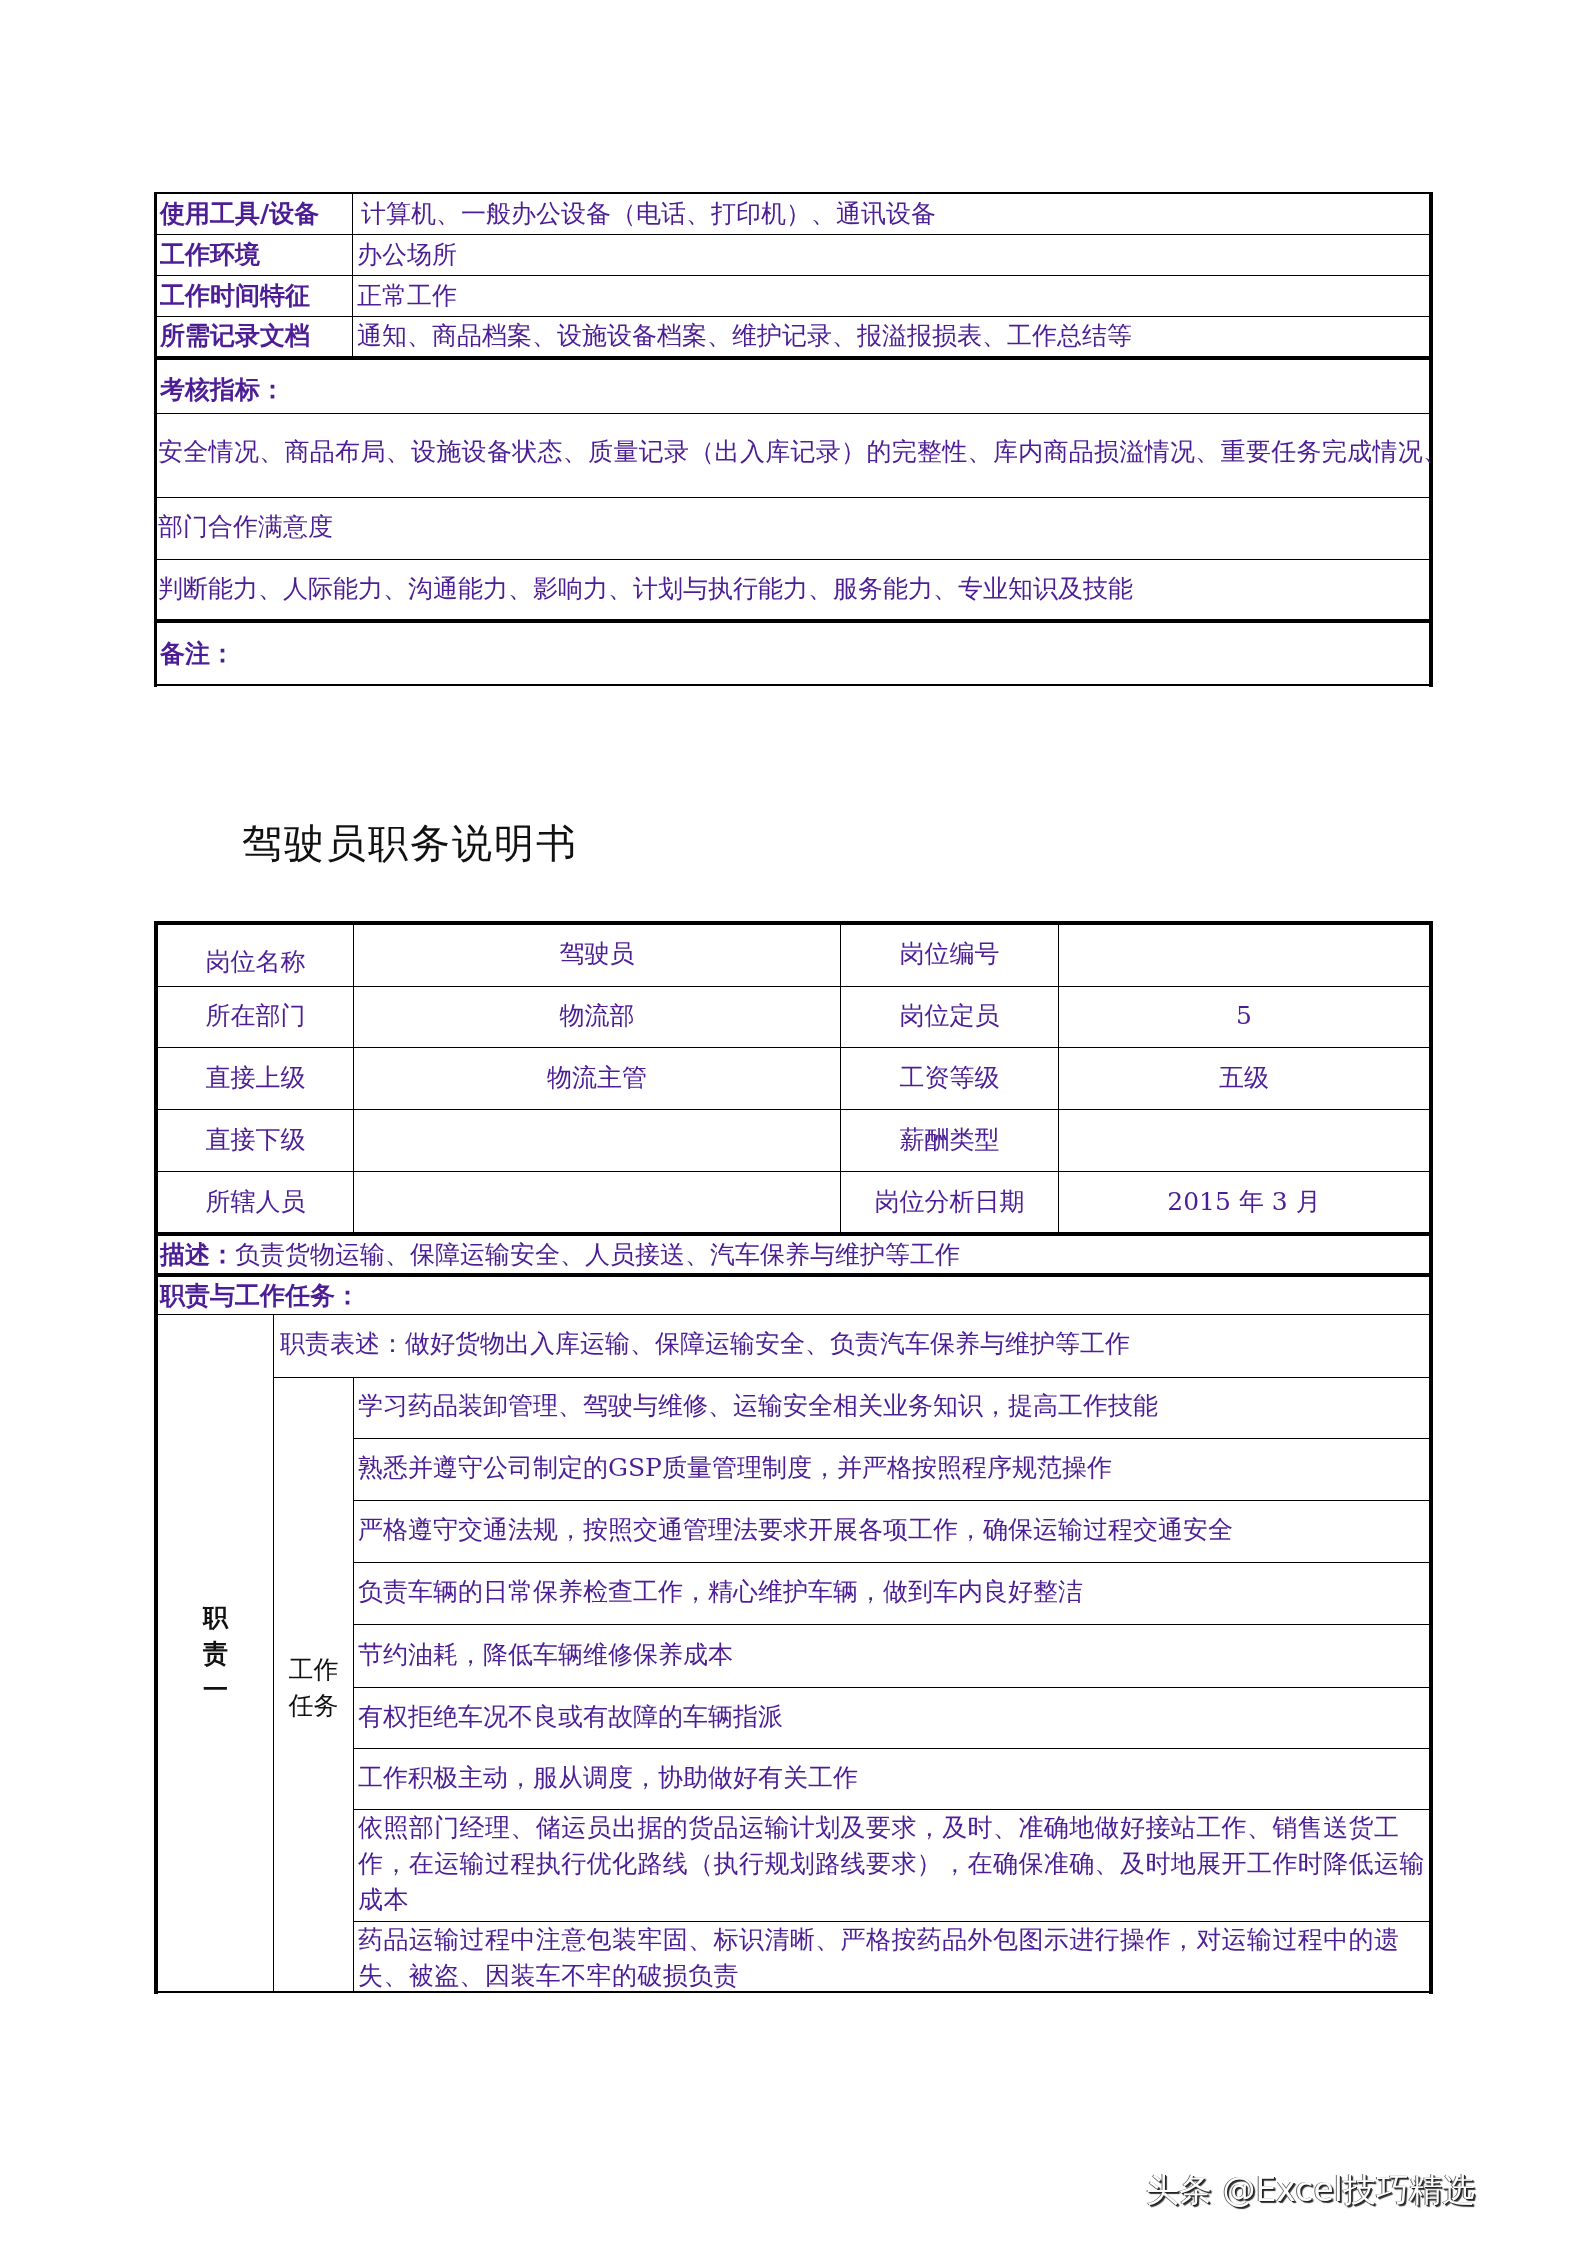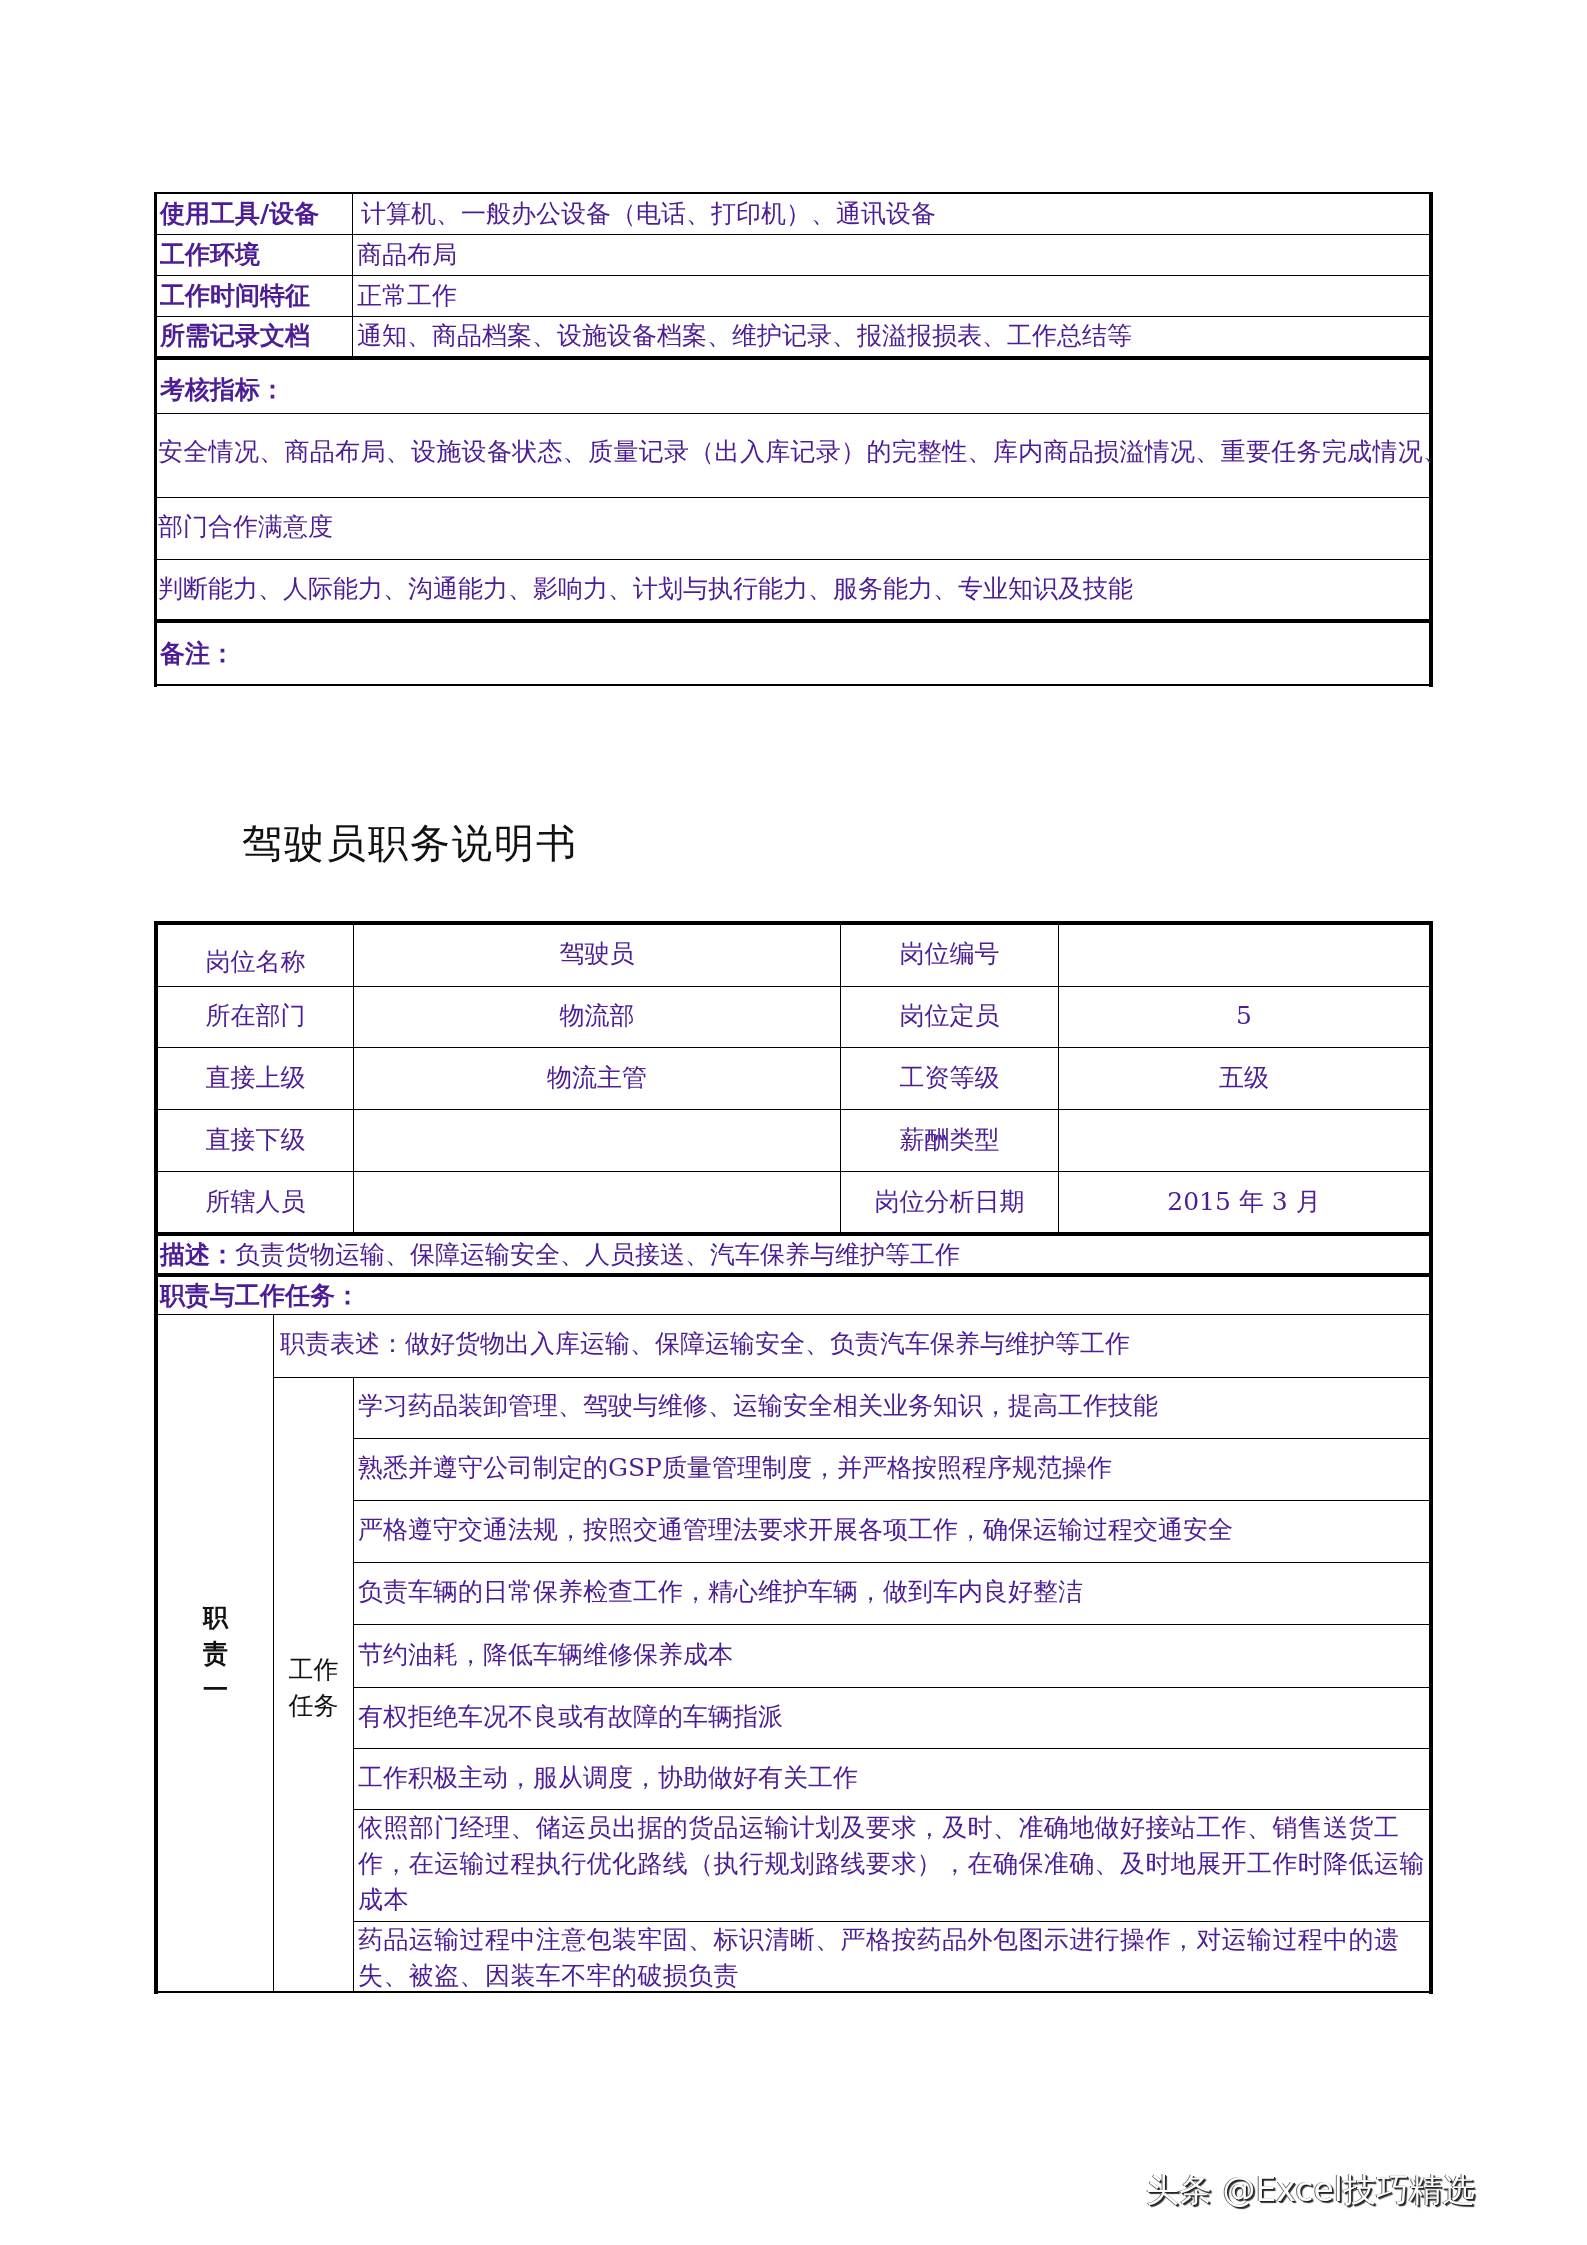--- a/index.html
+++ b/index.html
@@ -32,21 +32,21 @@
   <div class="hl" style="left:154px;top:413px;width:1279px;height:1px;"></div>
   <div class="hl" style="left:154px;top:497px;width:1279px;height:1px;"></div>
   <div class="hl" style="left:154px;top:559px;width:1279px;height:1px;"></div>
   <div class="hl" style="left:154px;top:619px;width:1279px;height:4px;"></div>
   <div class="hl" style="left:154px;top:684px;width:1279px;height:2px;"></div>
 
   <div class="txt bold" style="left:160px;top:199px;">使用工具/设备</div>
   <div class="txt" style="left:361px;top:199px;">计算机、一般办公设备（电话、打印机）、通讯设备</div>
 
   <div class="txt bold" style="left:160px;top:240px;">工作环境</div>
-  <div class="txt" style="left:357px;top:240px;">商品布局</div>
+  <div class="txt" style="left:357px;top:240px;">办公场所</div>
 
   <div class="txt bold" style="left:160px;top:281px;">工作时间特征</div>
   <div class="txt" style="left:357px;top:281px;">正常工作</div>
 
   <div class="txt bold" style="left:160px;top:321px;">所需记录文档</div>
   <div class="txt" style="left:357px;top:321px;">通知、商品档案、设施设备档案、维护记录、报溢报损表、工作总结等</div>
 
   <div class="txt bold" style="left:160px;top:375px;">考核指标：</div>
 
   <div class="txt wrap" style="left:158px;top:434px;width:1472px;line-height:36px;letter-spacing:0.3px;">安全情况、商品布局、设施设备状态、质量记录（出入库记录）的完整性、库内商品损溢情况、重要任务完成情况、</div>

